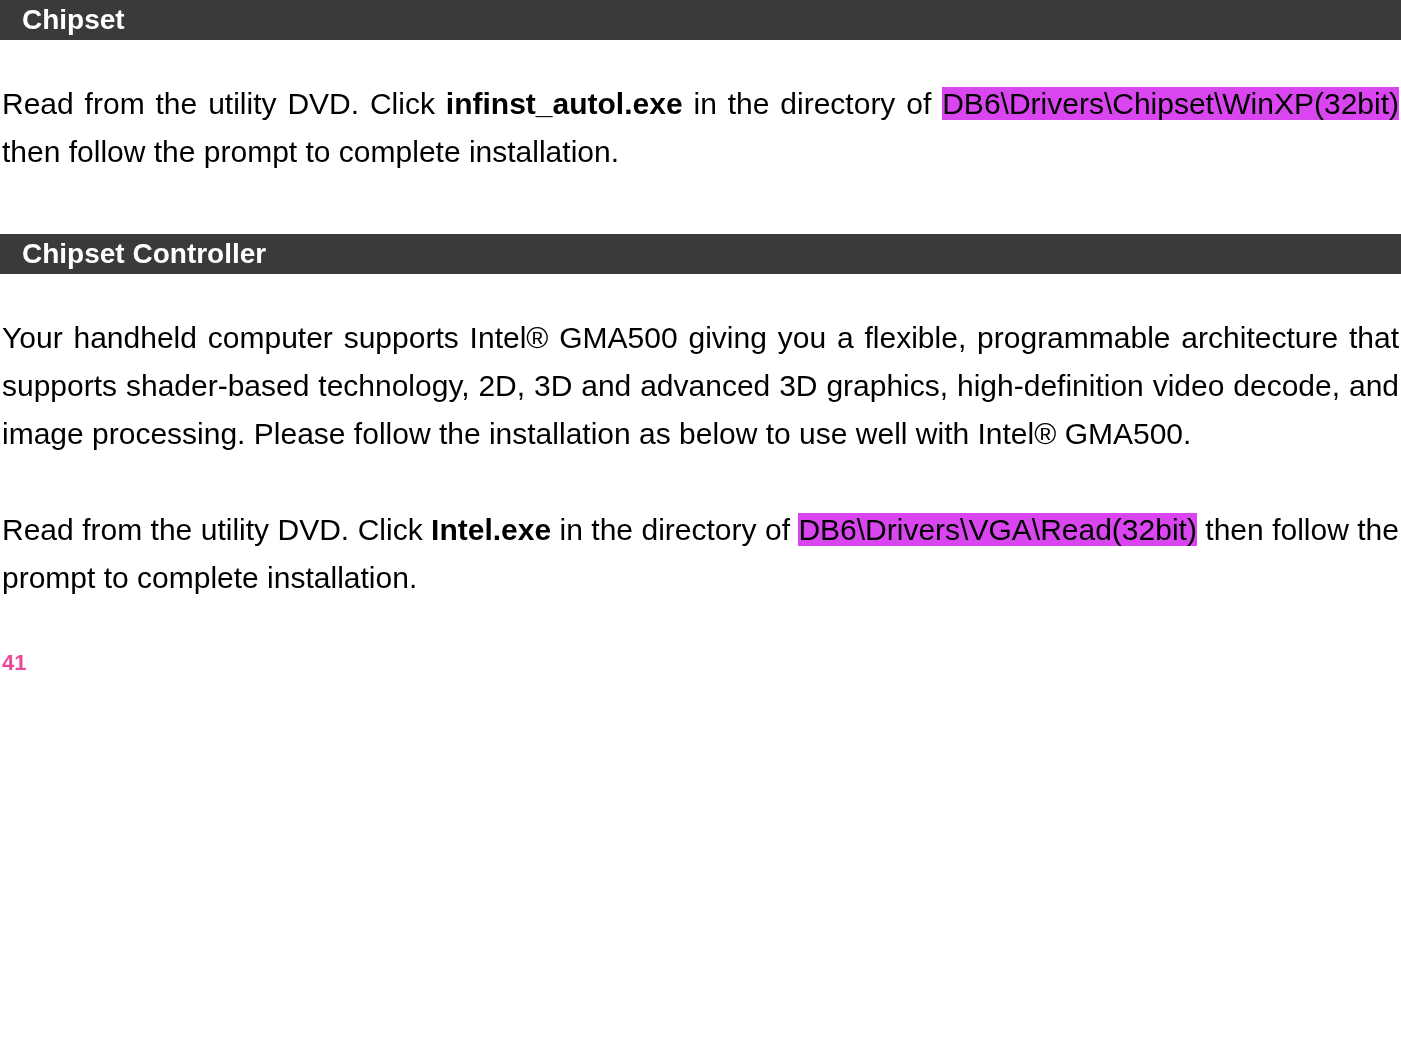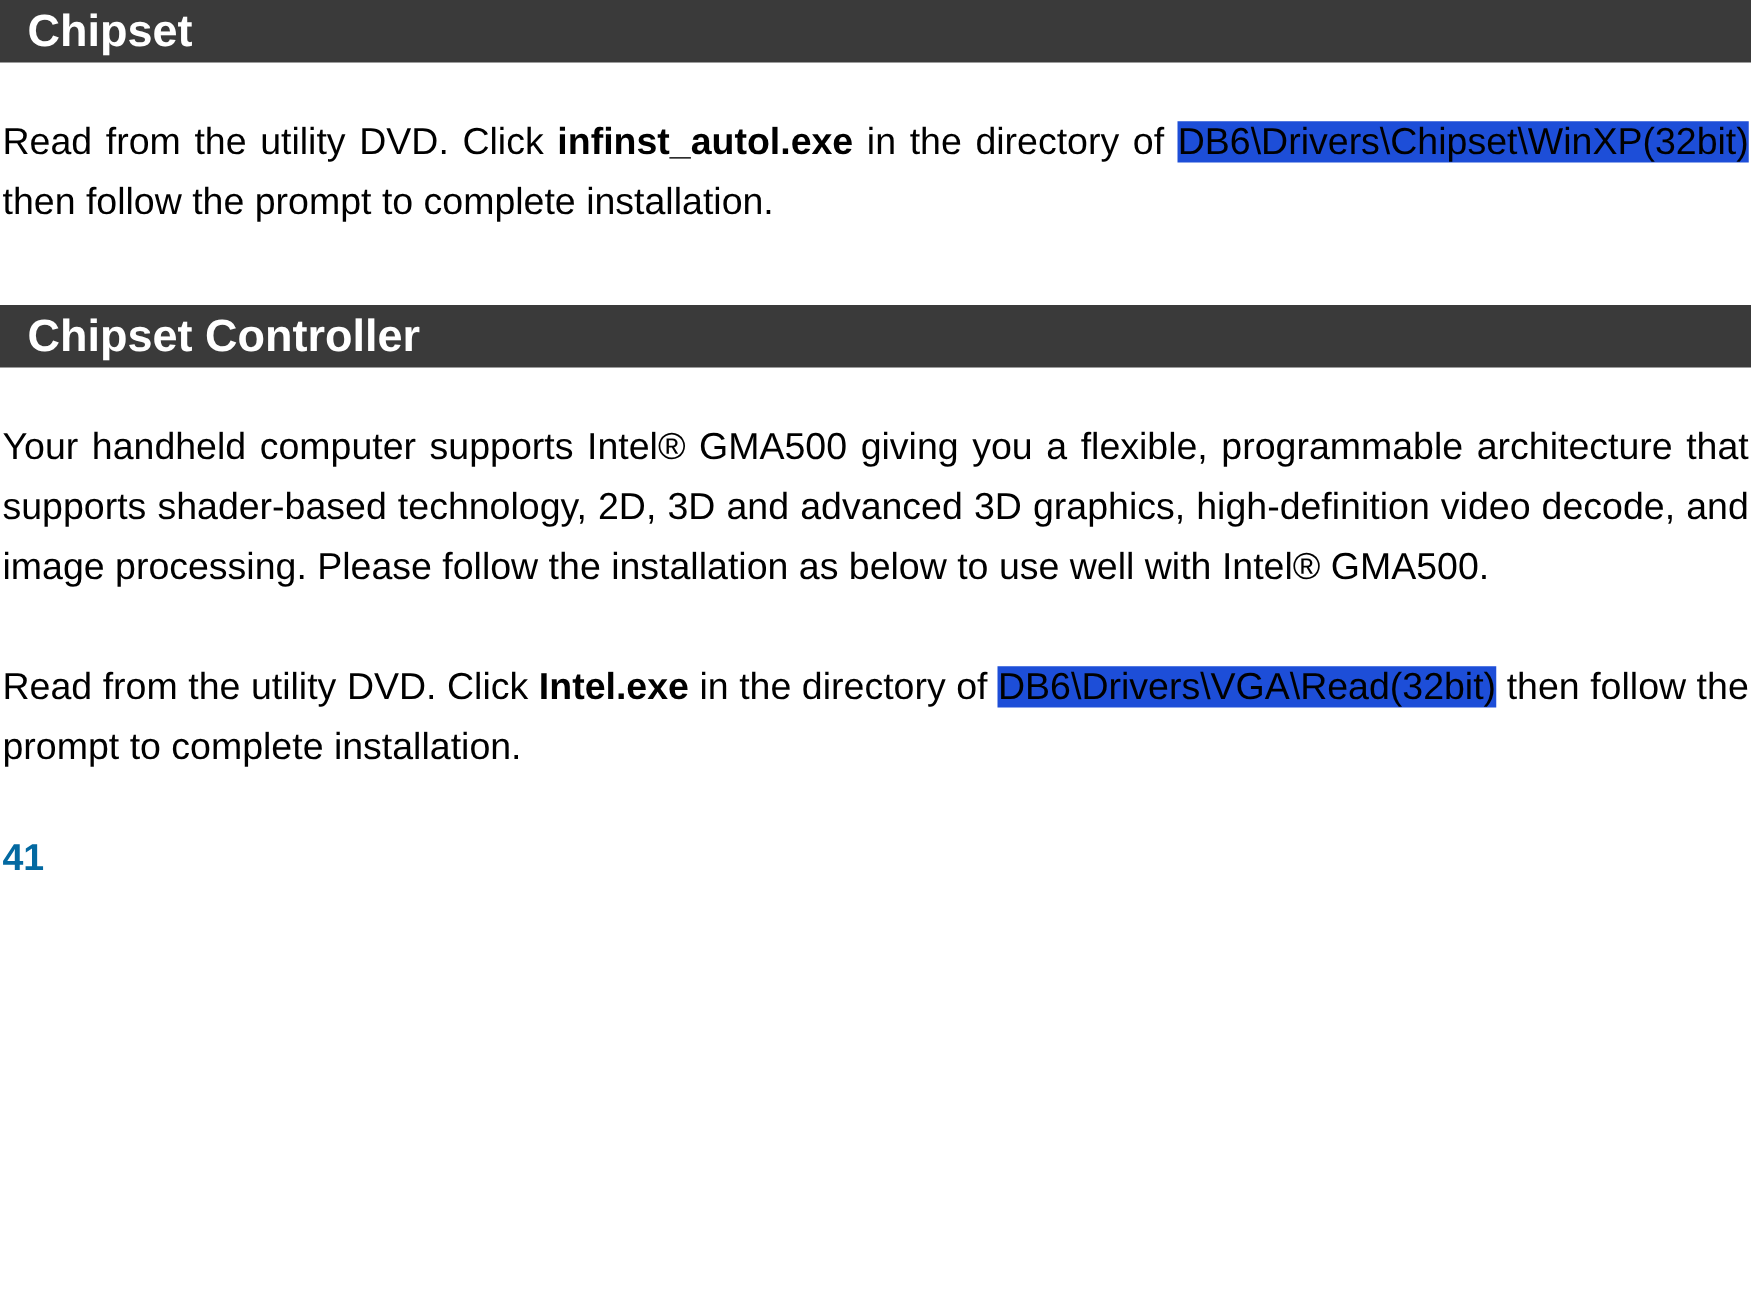--- a/index.html
+++ b/index.html
@@ -11,48 +11,48 @@
     body {
       font-family: Arial, Helvetica, sans-serif;
       background: #ffffff;
       width: 1401px;
       padding: 0;
     }
     
     .section-header {
       background: #3a3a3a;
       color: #ffffff;
-      font-size: 36px;
+      font-size: 28px;
       font-weight: bold;
       padding: 4px 0 4px 22px;
       margin-bottom: 40px;
     }
     
     .body-text {
       font-size: 30px;
       color: #000000;
       line-height: 1.6;
       text-align: justify;
       margin-bottom: 48px;
       padding: 0 2px;
     }
     
     .bold {
       font-weight: bold;
       margin-top: 36px;
     }
     
     .highlight {
-      background: #1d4ed8;
+      background: #d946ef;
     }
     
     .page-number {
-      font-size: 30px;
+      font-size: 22px;
       font-weight: bold;
-      color: #0369a1;
+      color: #ec4899;
       padding-left: 2px;
     }
     
     .section-gap {
       height: 10px;
     }
   </style>
 </head>
 <body>
 

